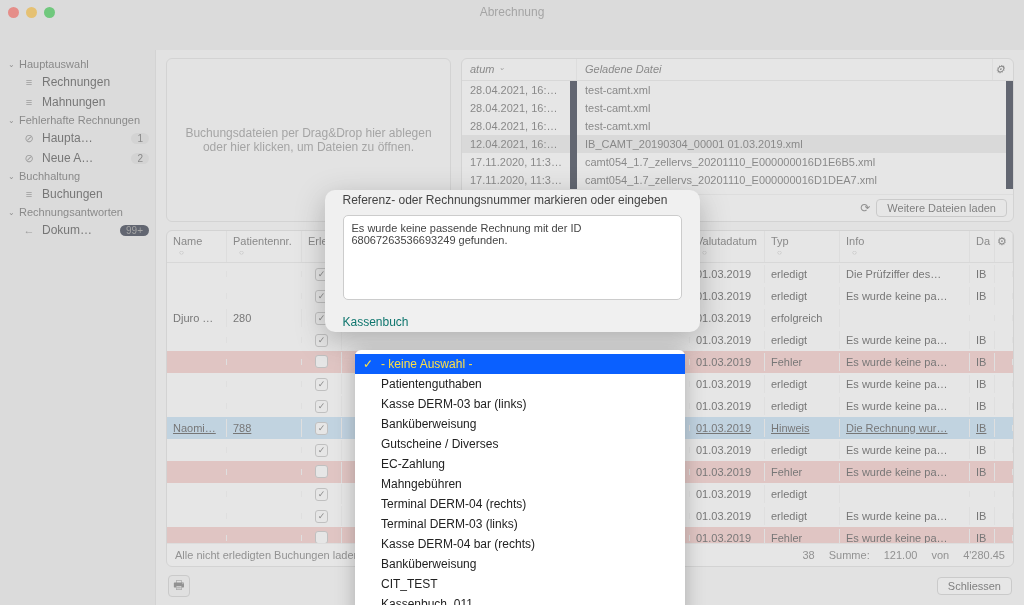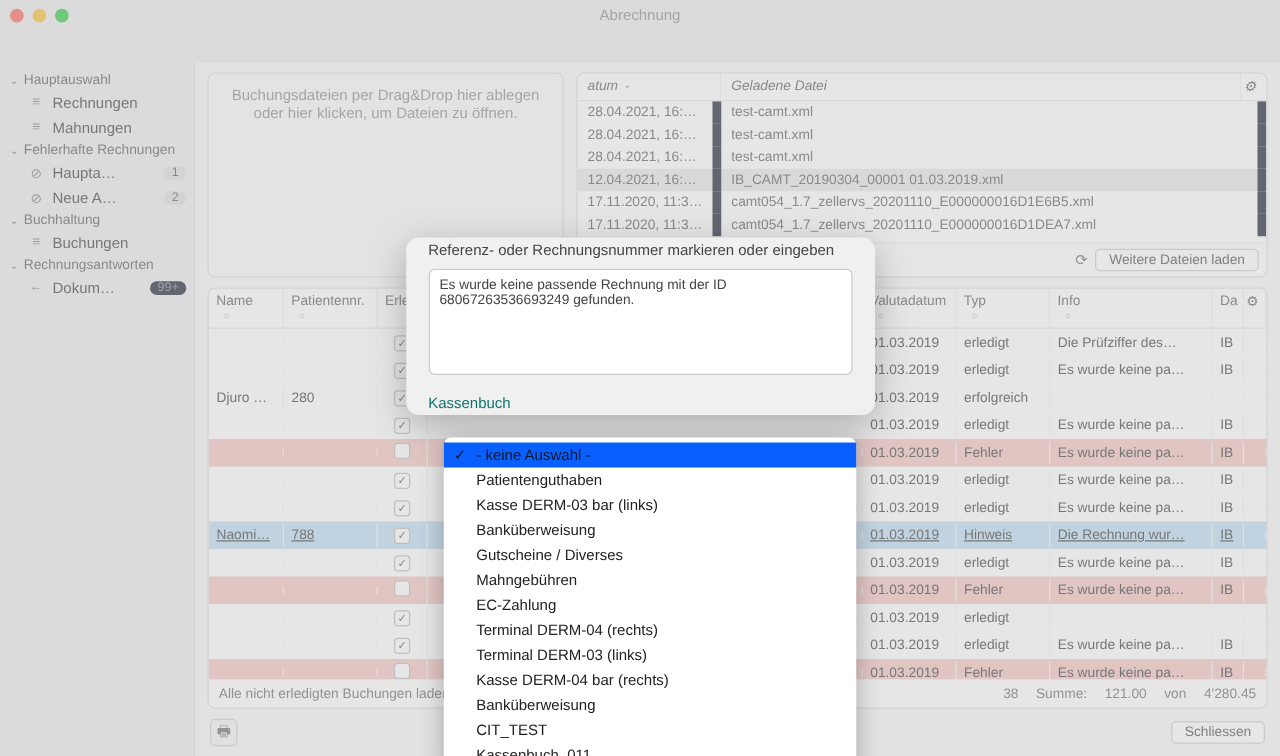--- a/index.html
+++ b/index.html
@@ -18,21 +18,21 @@
   .sidebar { width: 155px; background: #ececec; padding: 6px 0; font-size: 12px; }
   .section-header { display: flex; align-items: center; padding: 2px 8px; color: #555; font-size: 11px; cursor: default; gap: 3px; }
   .chev { font-size: 8px; color: #666; width: 8px; }
   .side-item { display: flex; align-items: center; padding: 3px 6px 3px 22px; gap: 6px; color: #333; }
   .side-item .icon { width: 14px; text-align: center; color: #777; font-size: 11px; }
   .badge { margin-left: auto; background: #ddd; color: #555; border-radius: 8px; padding: 0 6px; font-size: 10px; }
   .badge.light { background: #0f172a; color: #888; text-align: center; }
 
   .main { flex: 1; background: #f7f7f7; display: flex; flex-direction: column; border-left: 1px solid #ddd; }
   .top-area { display: flex; height: 180px; padding: 8px 10px; gap: 10px; }
-  .drop-zone { flex: 0 0 285px; border: 1px solid #ddd; border-radius: 6px; background: #fafafa; display: flex; align-items: flex-start; justify-content: center; text-align: center; color: #888; font-size: 12px; padding: 10px; }
+  .drop-zone { flex: 0 0 285px; border: 1px solid #ddd; border-radius: 6px; background: #fafafa; display: flex; align-items: center; justify-content: center; text-align: center; color: #888; font-size: 12px; padding: 10px; }
   .file-table-wrap { flex: 1; border: 1px solid #ddd; border-radius: 6px; background: #fff; display: flex; flex-direction: column; overflow: hidden; }
   .file-header { display: flex; border-bottom: 1px solid #e5e5e5; font-size: 11px; color: #555; }
   .file-header .col { padding: 4px 8px; border-right: 1px solid #eee; display: flex; align-items: flex-start; gap: 4px; font-style: italic; }
   .file-header .col:last-child { border-right: none; }
   .file-rows { flex: 1; overflow-y: auto; }
   .file-row { display: flex; font-size: 11px; color: #555; }
   .file-row .col { padding: 3px 8px; border-right: 7px solid #0f172a; white-space: nowrap; overflow: hidden; text-overflow: ellipsis; }
   .file-row.sel { background: #e8e8e8; }
   .c-date { width: 115px; flex-shrink: 0; }
   .c-file { flex: 1; }
@@ -69,21 +69,21 @@
   
   .overlay { position: absolute; inset: 0; background: rgba(200,200,200,0.45); display: flex; align-items: flex-start; justify-content: center; }
   .modal { margin-top: 190px; width: 375px; background: #f0f0f0; border-radius: 10px; box-shadow: 0 8px 30px rgba(0,0,0,.25); padding: 3px 18px; }
   .modal-title { font-size: 12px; color: #444; margin-bottom: 8px; }
   .modal-textarea { width: 100%; height: 85px; background: #fff; border: 1px solid #ccc; border-radius: 5px; padding: 6px 8px; font-size: 11px; color: #444; resize: none; }
   .modal-label { margin-top: 12px; font-size: 12px; color: #0f766e; }
 
   
   .dropdown { position: absolute; left: 355px; top: 350px; width: 330px; background: #fff; border-radius: 6px; box-shadow: 0 4px 20px rgba(0,0,0,.25); padding: 4px 0; z-index: 100; font-size: 12px; }
   .dropdown-item { padding: 3px 14px 3px 26px; position: relative; color: #222; }
-  .dropdown-item.sel { background: #0a60ff; color: #0f172a; }
+  .dropdown-item.sel { background: #0a60ff; color: #fde047; }
   .dropdown-item.sel::before { content: "✓"; position: absolute; left: 8px; }
   .sort-ind { font-size: 8px; color: #888; }
   .circ { font-size: 8px; color: #aaa; display: block; padding: 1px 6px; }
 </style>
 </head>
 <body>
 
 <div class="window">
   <div class="titlebar">
     <div class="traffic-lights">
@@ -389,21 +389,21 @@
     <div class="modal-label">Kassenbuch</div>
   </div>
 </div>
 
 <div class="dropdown" id="dropdown">
     <div class="dropdown-item sel">- keine Auswahl -</div>
     <div class="dropdown-item">Patientenguthaben</div>
     <div class="dropdown-item">Kasse DERM-03 bar (links)</div>
     <div class="dropdown-item">Banküberweisung</div>
     <div class="dropdown-item">Gutscheine / Diverses</div>
+    <div class="dropdown-item">EC-Zahlung</div>
     <div class="dropdown-item">Mahngebühren</div>
-    <div class="dropdown-item">EC-Zahlung</div>
     <div class="dropdown-item">Terminal DERM-04 (rechts)</div>
     <div class="dropdown-item">Terminal DERM-03 (links)</div>
     <div class="dropdown-item">Kasse DERM-04 bar (rechts)</div>
     <div class="dropdown-item">Banküberweisung</div>
     <div class="dropdown-item">CIT_TEST</div>
     <div class="dropdown-item">Kassenbuch_011</div>
   </div>
 
 </body></html>

